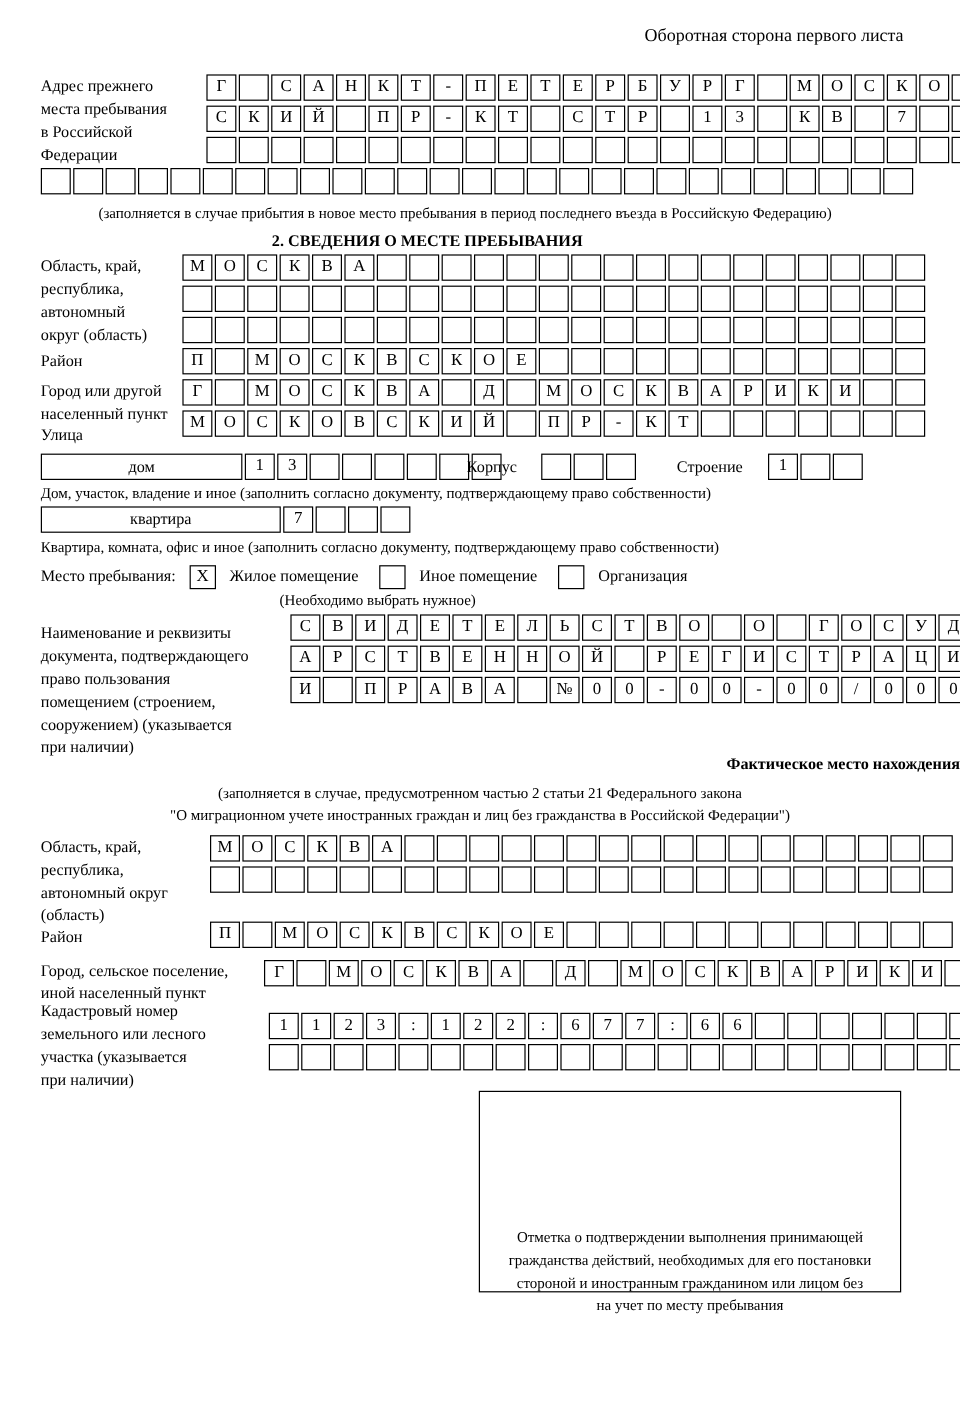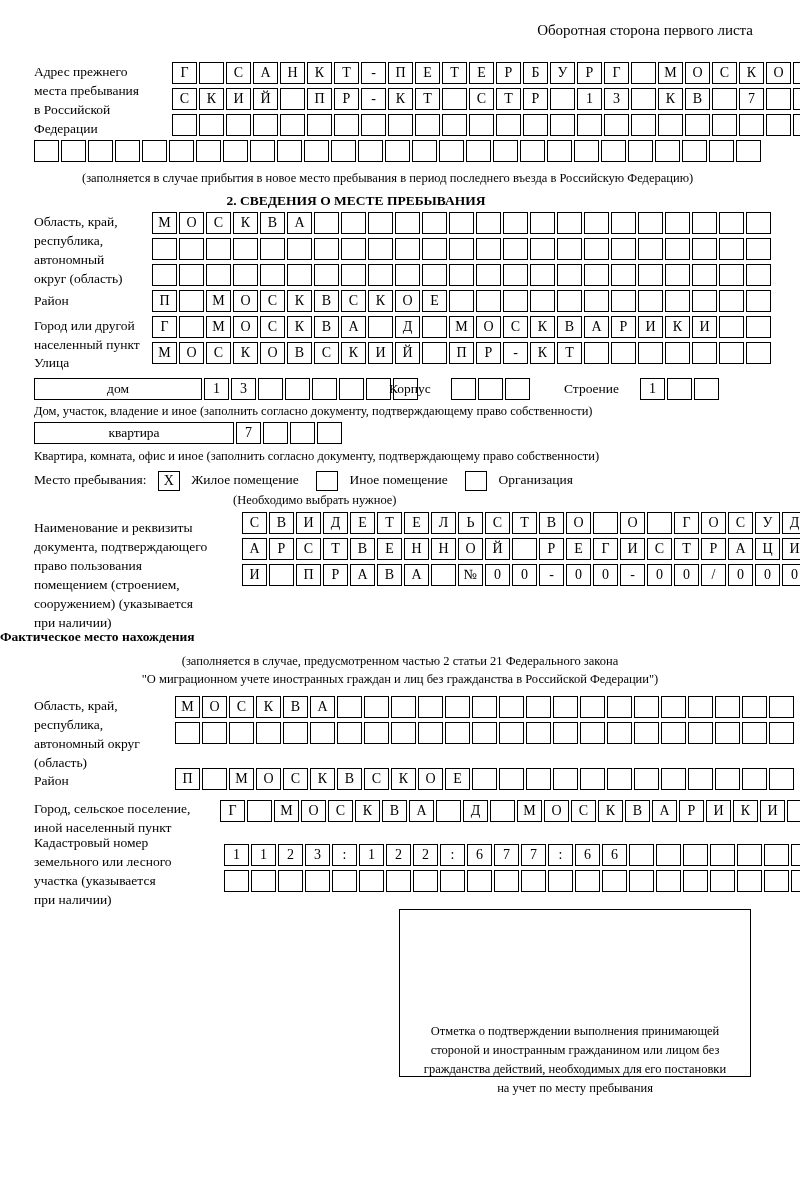--- a/index.html
+++ b/index.html
@@ -464,21 +464,21 @@
       <div class="cell">0</div>
       <div class="cell">-</div>
       <div class="cell">0</div>
       <div class="cell">0</div>
       <div class="cell">/</div>
       <div class="cell">0</div>
       <div class="cell">0</div>
       <div class="cell last">0</div>
     </div>
 
-  <div class="lbl bold" style="left:0;top:627px;width:800px;text-align:left;">Фактическое место нахождения</div>
+  <div class="lbl bold" style="left:0;top:627px;width:800px;text-align:right;">Фактическое место нахождения</div>
   <div class="lbl small" style="left:0;top:652px;width:800px;text-align:center;">(заполняется в случае, предусмотренном частью 2 статьи 21 Федерального закона</div>
   <div class="lbl small" style="left:0;top:670px;width:800px;text-align:center;">"О миграционном учете иностранных граждан и лиц без гражданства в Российской Федерации")</div>
 
   <div class="lbl" style="left:34px;top:696px;">
     <div>Область, край,</div>
     <div>республика,</div>
     <div>автономный округ</div>
     <div>(область)</div>
   </div>
   <div class="cells" id="al-reg1" style="left:175px;top:696px;">
@@ -639,18 +639,18 @@
       <div class="cell"></div>
       <div class="cell"></div>
       <div class="cell"></div>
       <div class="cell"></div>
       <div class="cell"></div>
     </div>
 
   <div class="bigbox" style="left:399px;top:909px;width:352px;height:168px;"></div>
   <div class="lbl small" style="left:395px;top:1022px;width:360px;text-align:center;">
     <div>Отметка о подтверждении выполнения принимающей</div>
+    <div>гражданства действий, необходимых для его постановки</div>
     <div>стороной и иностранным гражданином или лицом без</div>
-    <div>гражданства действий, необходимых для его постановки</div>
     <div>на учет по месту пребывания</div>
   </div>
 
 </div>
 
 </body></html>

